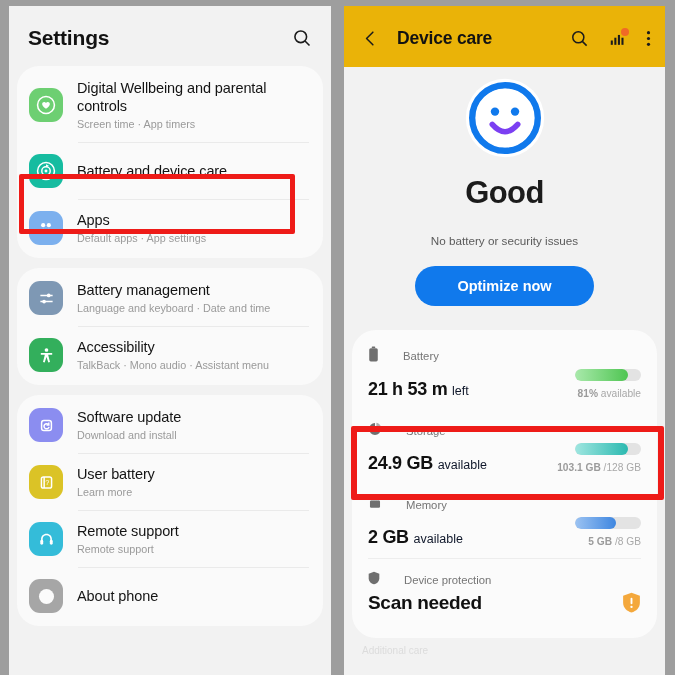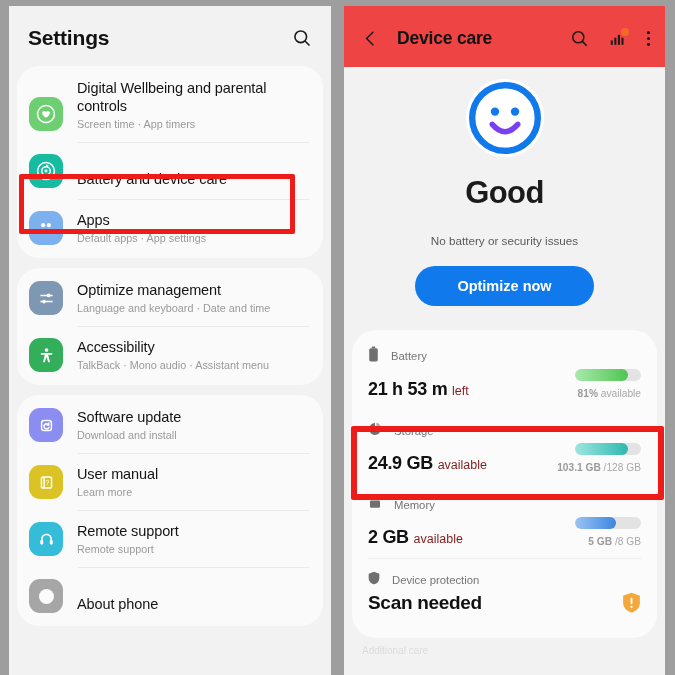--- a/index.html
+++ b/index.html
@@ -36,21 +36,21 @@
   .icon-btn { display: flex; align-items: center; justify-content: center; }
 
   .group {
     background: #fafafa;
     border-radius: 22px;
     margin: 0 8px 10px 8px;
     padding: 2px 0;
     overflow: hidden;
   }
   .row {
-    display: flex; align-items: flex-end;
+    display: flex; align-items: center;
     padding: 11px 14px 11px 12px;
     position: relative;
   }
   .row-ico {
     width: 34px; height: 34px; border-radius: 11px;
     flex: 0 0 34px;
     display: flex; align-items: center; justify-content: center;
     margin-right: 14px;
   }
   .row-txt { flex: 1; min-width: 0; }
@@ -82,21 +82,21 @@
   }
   .right-inner {
     position: relative;
     width: 321px; height: 669px;
     background: #f2f2f2;
     overflow: hidden;
   }
   .dc-header {
     display: flex; align-items: center;
     padding: 22px 14px 18px 17px;
-    background: #ef4444;
+    background: #eab308;
   }
   .dc-title {
     font-size: 17.5px; font-weight: bold; color: #121212;
     margin-left: 17px; letter-spacing: -0.2px;
   }
   .dc-actions { margin-left: auto; display: flex; align-items: center; gap: 19px; }
 
   .hero { text-align: center; padding: 10px 0 0 0; }
   .face-wrap { display: flex; justify-content: center; }
   .status-word {
@@ -119,28 +119,28 @@
     background: #fbfbfb;
     border-radius: 24px;
     margin: 24px 8px 0 8px;
     padding: 4px 0 14px 0;
     position: relative;
   }
   .metric {
     padding: 12px 16px 10px 16px;
     position: relative;
   }
-  .metric-head { display: flex; align-items: center; gap: 12px; }
+  .metric-head { display: flex; align-items: center; gap: 24px; }
   .metric-label { font-size: 11.3px; color: #757575; }
   .metric-body {
     display: flex; align-items: flex-end; justify-content: space-between;
     margin-top: 3px;
   }
   .metric-val { font-size: 18px; font-weight: bold; color: #111; letter-spacing: -0.3px; }
-  .metric-val .unit-weak { font-size: 12.5px; font-weight: normal; color: #7f1d1d; letter-spacing: 0; }
+  .metric-val .unit-weak { font-size: 12.5px; font-weight: normal; color: #0f172a; letter-spacing: 0; }
   .metric-right { text-align: right; padding-bottom: 1px; }
   .bar-track {
     width: 66px; height: 12px; border-radius: 7px;
     background: #e3e3e3; overflow: hidden; margin-left: auto; margin-bottom: 7px;
   }
   .bar-fill { height: 100%; border-radius: 7px; }
   .metric-note { font-size: 10.2px; color: #9b9b9b; font-weight: bold; white-space: nowrap; }
   .metric-note .weak { font-weight: normal; color: #a8a8a8; }
   .card-div { height: 1px; background: #ededed; margin: 0 16px; }
   .shield-badge {
@@ -230,21 +230,21 @@
         <div class="row">
           <div class="row-ico" style="background:#7e98b4;">
             <svg width="21" height="21" viewBox="0 0 24 24" stroke="#fff" stroke-width="1.8" fill="none">
               <line x1="5" y1="8.5" x2="19" y2="8.5"></line>
                 <line x1="5" y1="15.5" x2="19" y2="15.5"></line>
               <circle cx="14.5" cy="8.5" r="2.1" fill="#fff" stroke="none"></circle>
               <circle cx="9.2" cy="15.5" r="2.1" fill="#fff" stroke="none"></circle>
             </svg>
           </div>
           <div class="row-txt">
-            <div class="row-title">Optimize management</div>
+            <div class="row-title">Battery management</div>
             <div class="row-sub">Language and keyboard  ·  Date and time</div>
           </div>
         </div>
 
         <div class="divider"></div>
 
         <div class="row">
           <div class="row-ico" style="background:#33af5c;">
             <svg width="21" height="21" viewBox="0 0 24 24" fill="#fff">
               <circle cx="12" cy="5.7" r="2.1"></circle>
@@ -277,21 +277,21 @@
 
         <div class="row">
           <div class="row-ico" style="background:#dbc326;">
             <svg width="21" height="21" viewBox="0 0 24 24" fill="none" stroke="#fff" stroke-width="1.7">
               <rect x="6.2" y="5.6" width="11.6" height="12.8" rx="2.2"></rect>
               <line x1="9.3" y1="5.6" x2="9.3" y2="18.4"></line>
               <text x="12.9" y="15.2" font-size="8.4" fill="#fff" stroke="none" text-anchor="middle" font-family="Liberation Sans, sans-serif">?</text>
             </svg>
           </div>
           <div class="row-txt">
-            <div class="row-title">User manual</div>
+            <div class="row-title">User battery</div>
             <div class="row-sub">Learn more</div>
           </div>
         </div>
 
         <div class="divider"></div>
 
         <div class="row">
           <div class="row-ico" style="background:#34bcd9;">
             <svg width="21" height="21" viewBox="0 0 24 24" fill="#fff">
               <path d="M12 5.3 c-3.6 0 -6.2 2.6 -6.2 6 v3.1 h1.8 v-3.1 c0 -2.5 1.9 -4.3 4.4 -4.3 s4.4 1.8 4.4 4.3 v3.1 h1.8 v-3.1 c0 -3.4 -2.6 -6 -6.2 -6 z"></path>

